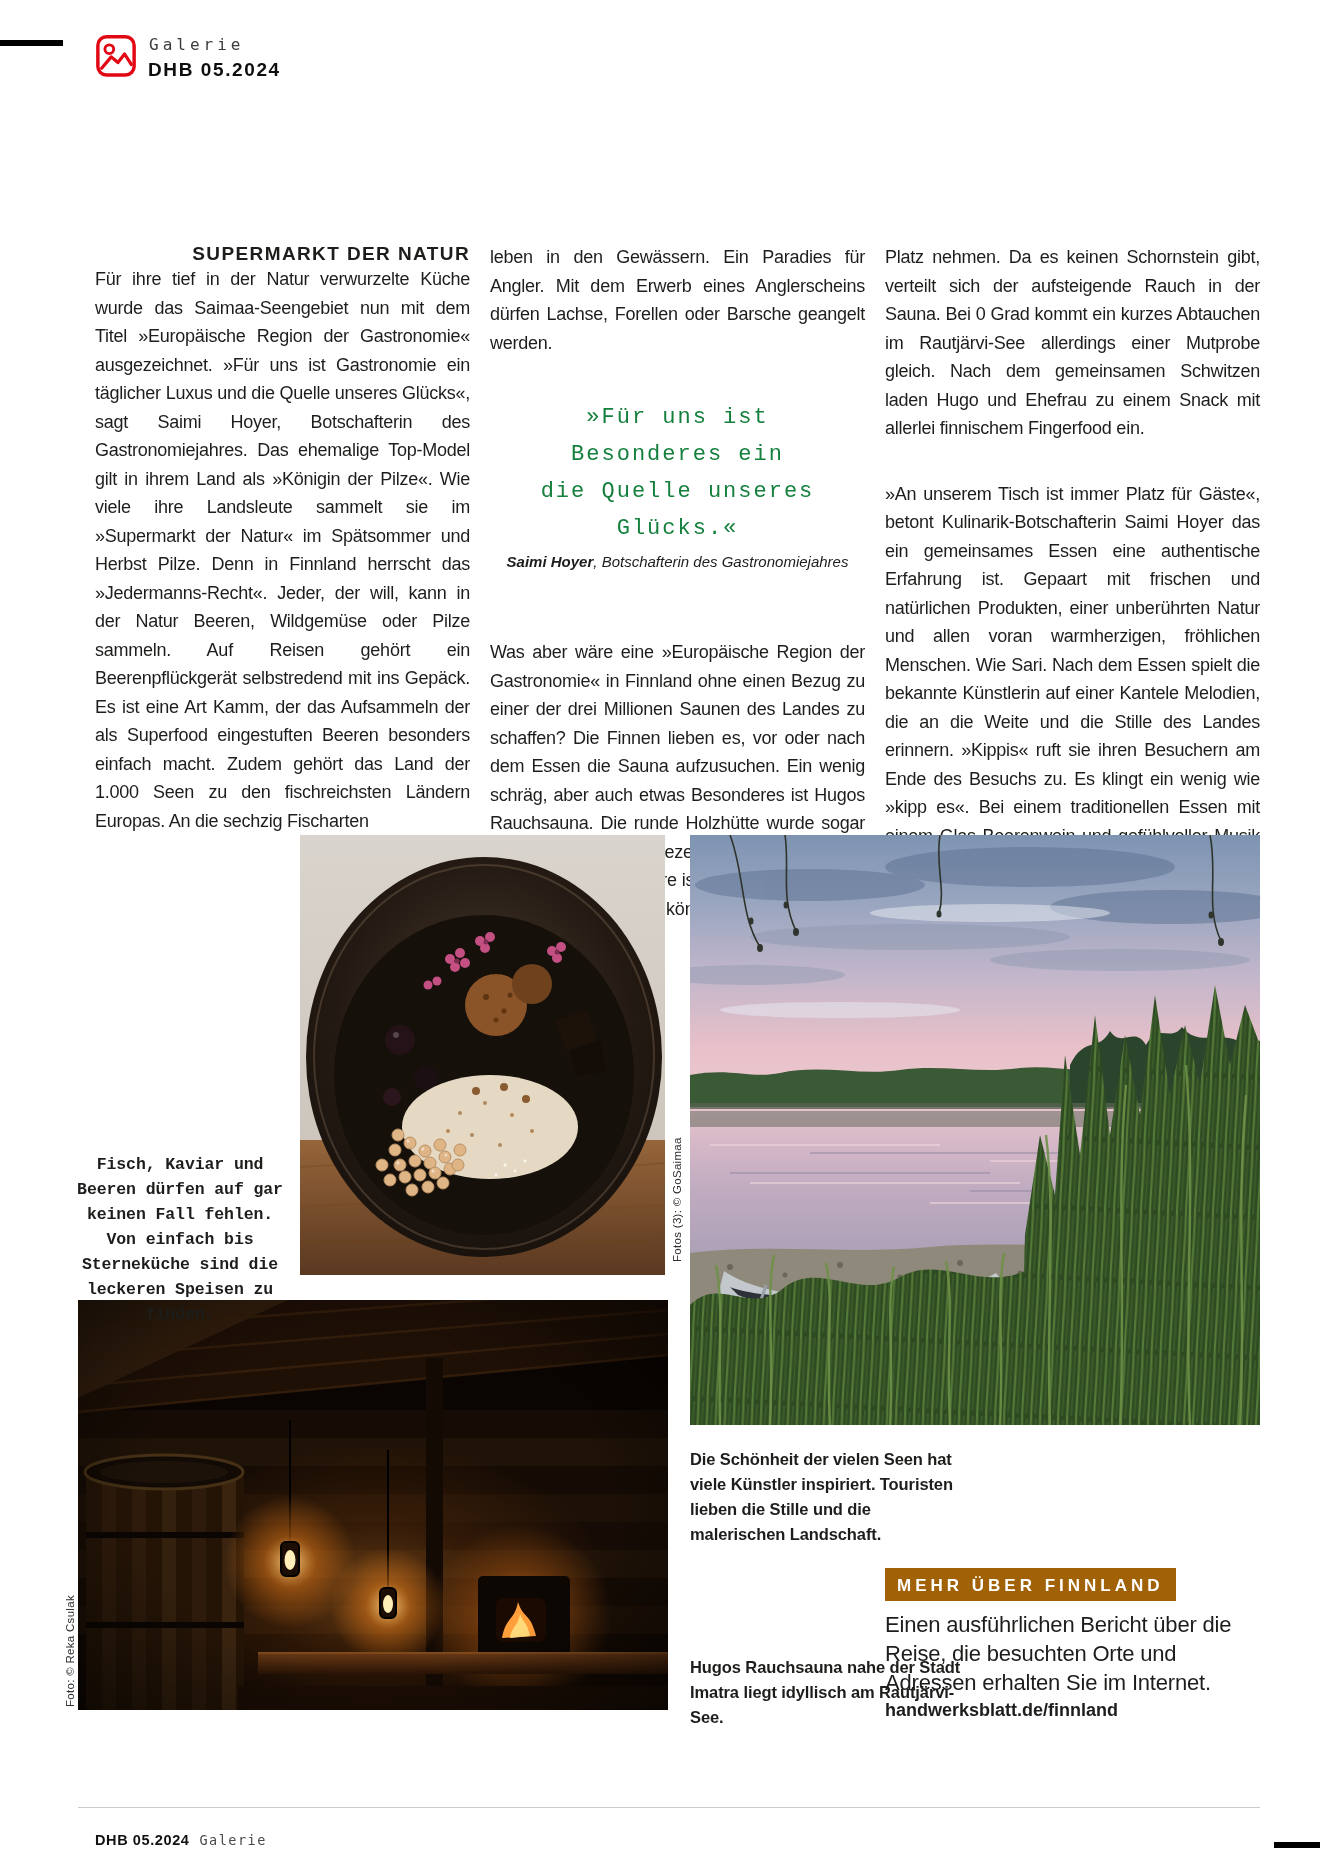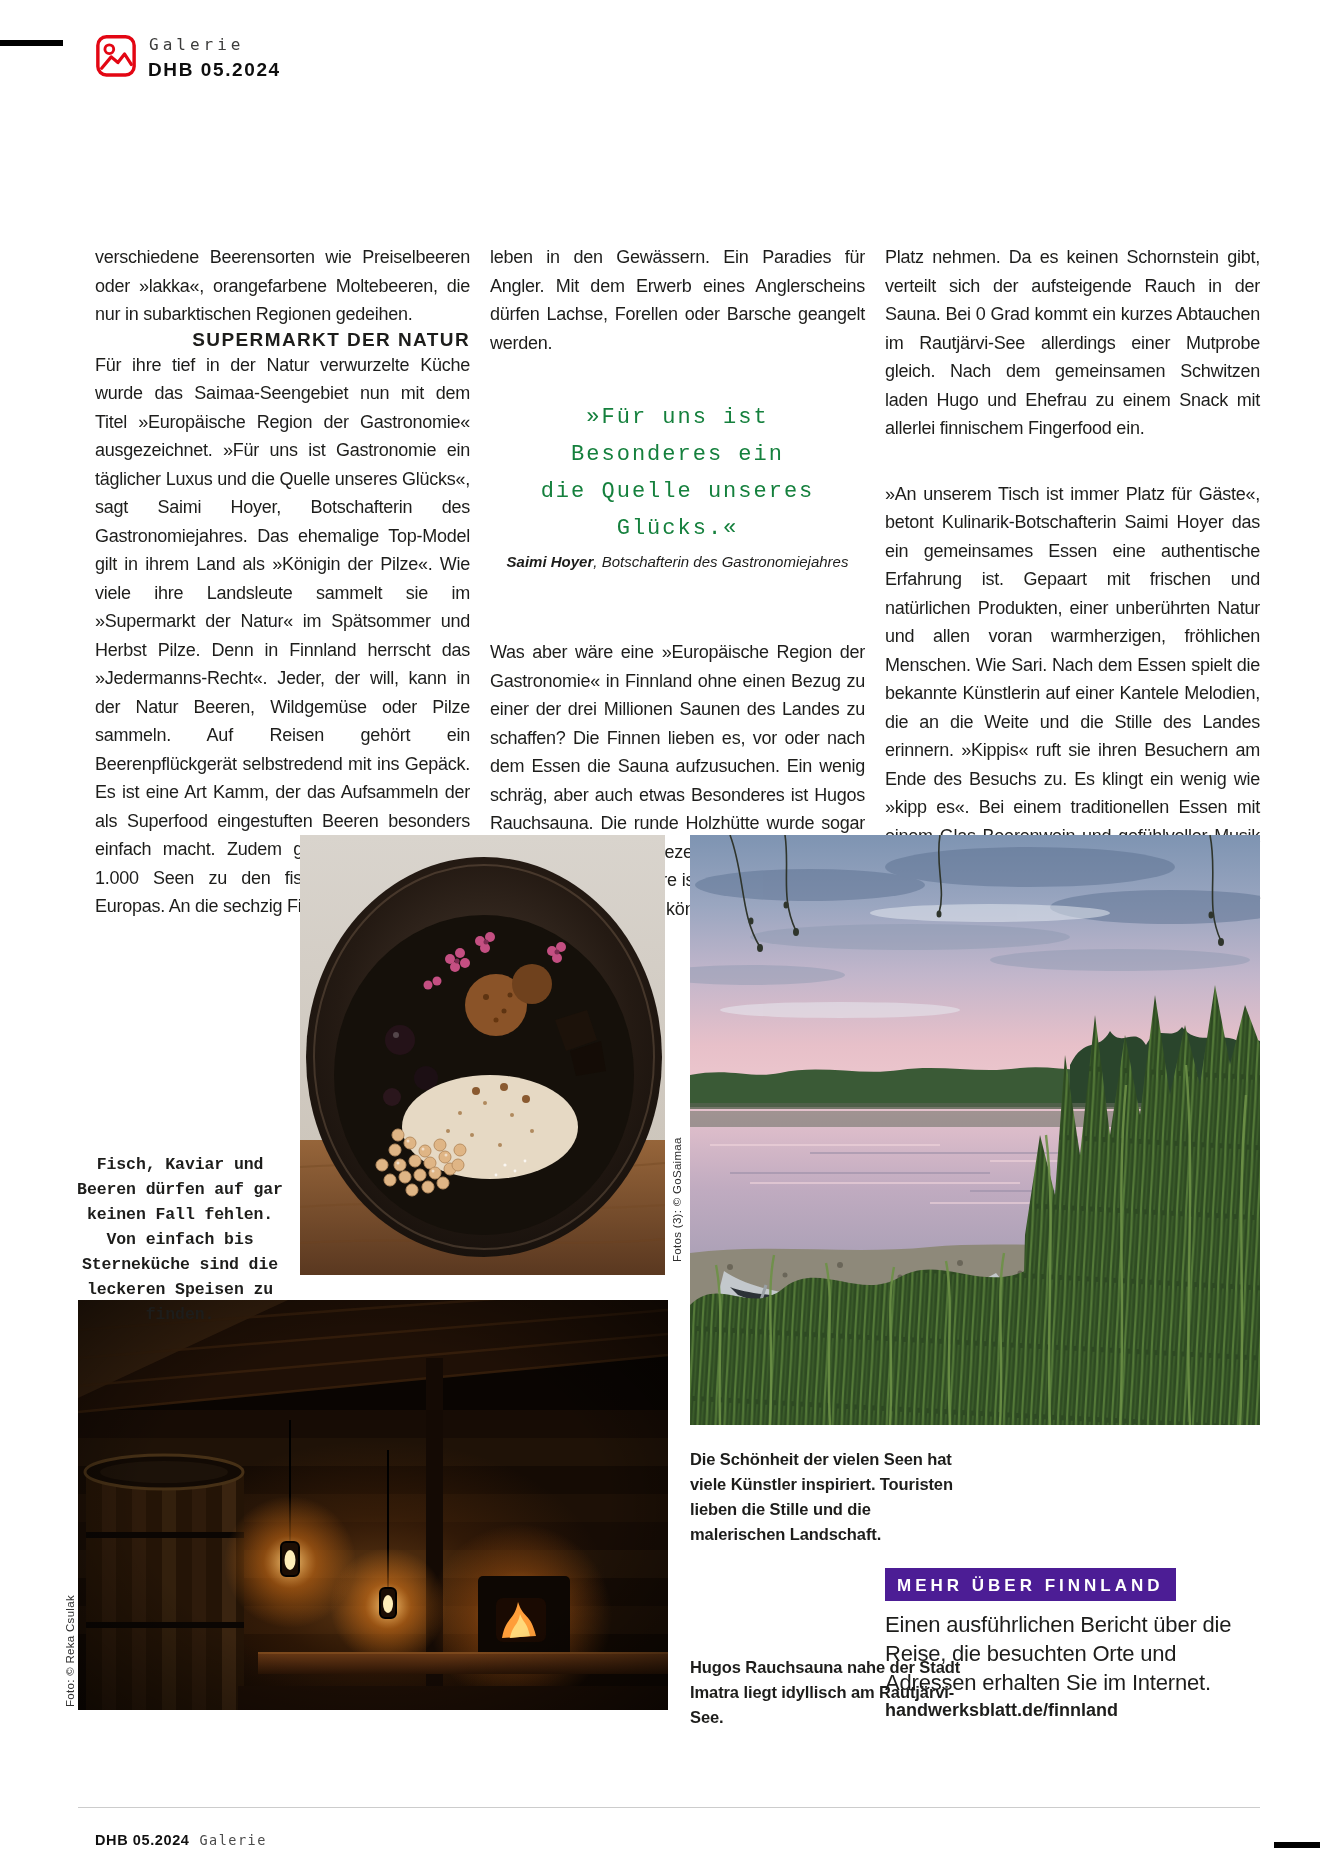--- a/index.html
+++ b/index.html
@@ -46,21 +46,21 @@
   #caption-sauna{left:690px;top:1655px;width:274px;}
 
   
   .vcredit{position:absolute;font-size:11.5px;color:#2f2f2f;white-space:nowrap;
        letter-spacing:.3px;transform:rotate(-90deg);transform-origin:0 0;}
   #credit-gosaimaa{left:671px;top:1262px;}
   #credit-reka{left:64px;top:1707px;}
 
   
   #more-info{left:885px;top:1568px;width:382px;}
-  .more-title{display:inline-block;background:#4c1d95;color:#fff;font-weight:bold;
+  .more-title{display:inline-block;background:#a16207;color:#fff;font-weight:bold;
        font-size:17px;letter-spacing:4px;padding:8px 12px 6px 12px;line-height:19px;}
   .more-text{font-size:22px;line-height:29px;letter-spacing:-0.2px;margin:9px 0 0 0;width:382px;}
   .more-link{font-weight:bold;font-size:18px;margin-top:3px;}
 
   
   #footer-rule{left:78px;top:1807px;width:1182px;height:1px;background:#cccccc;}
   #footer-left{left:95px;top:1832px;font-size:14.5px;}
   #footer-issue{font-weight:bold;letter-spacing:.6px;color:#111;}
   #footer-section{font-family:"DejaVu Sans Mono",monospace;font-size:13.5px;
        letter-spacing:1.5px;color:#4a4a4a;margin-left:10px;}
@@ -77,21 +77,20 @@
   <svg viewBox="0 0 44 48">
     <rect x="3" y="4" width="38" height="40" rx="9" fill="none" stroke="#e30613" stroke-width="3.6"></rect>
     <circle cx="15" cy="17" r="4.6" fill="none" stroke="#e30613" stroke-width="3"></circle>
     <path d="M7 37 L17 25 L24 31 L31 22 L38 33" fill="none" stroke="#e30613" stroke-width="3.4" stroke-linecap="round" stroke-linejoin="round"></path>
   </svg>
 </div>
 <div class="abs" id="section-label">Galerie</div>
 <div class="abs" id="issue-label">DHB 05.2024</div>
 
 <div class="col" id="column-1">
-  <p>verschiedene Beerensorten wie Preiselbeeren oder »lakka«, orangefarbene Moltebeeren, die nur in subarktischen Regionen gedeihen.</p>
   <p class="section-heading">SUPERMARKT DER NATUR</p>
   <p>Für ihre tief in der Natur verwurzelte Küche wurde das Saimaa-Seengebiet nun mit dem Titel »Europäische Region der Gastronomie« ausgezeichnet. »Für uns ist Gastronomie ein täglicher Luxus und die Quelle unseres Glücks«, sagt Saimi Hoyer, Botschafterin des Gastronomiejahres. Das ehemalige Top-Model gilt in ihrem Land als »Königin der Pilze«. Wie viele ihre Landsleute sammelt sie im »Supermarkt der Natur« im Spätsommer und Herbst Pilze. Denn in Finnland herrscht das »Jedermanns-Recht«. Jeder, der will, kann in der Natur Beeren, Wildgemüse oder Pilze sammeln. Auf Reisen gehört ein Beerenpflückgerät selbstredend mit ins Gepäck. Es ist eine Art Kamm, der das Aufsammeln der als Superfood eingestuften Beeren besonders einfach macht. Zudem gehört das Land der 1.000 Seen zu den fischreichsten Ländern Europas. An die sechzig Fischarten</p>
 </div>
 
 <div class="col" id="column-2">
   <p>leben in den Gewässern. Ein Paradies für Angler. Mit dem Erwerb eines Anglerscheins dürfen Lachse, Forellen oder Barsche geangelt werden.</p>
   <div class="pull-quote">
     <span>»Für uns ist</span>
     <span>Besonderes ein</span>
     <span>die Quelle unseres</span>

